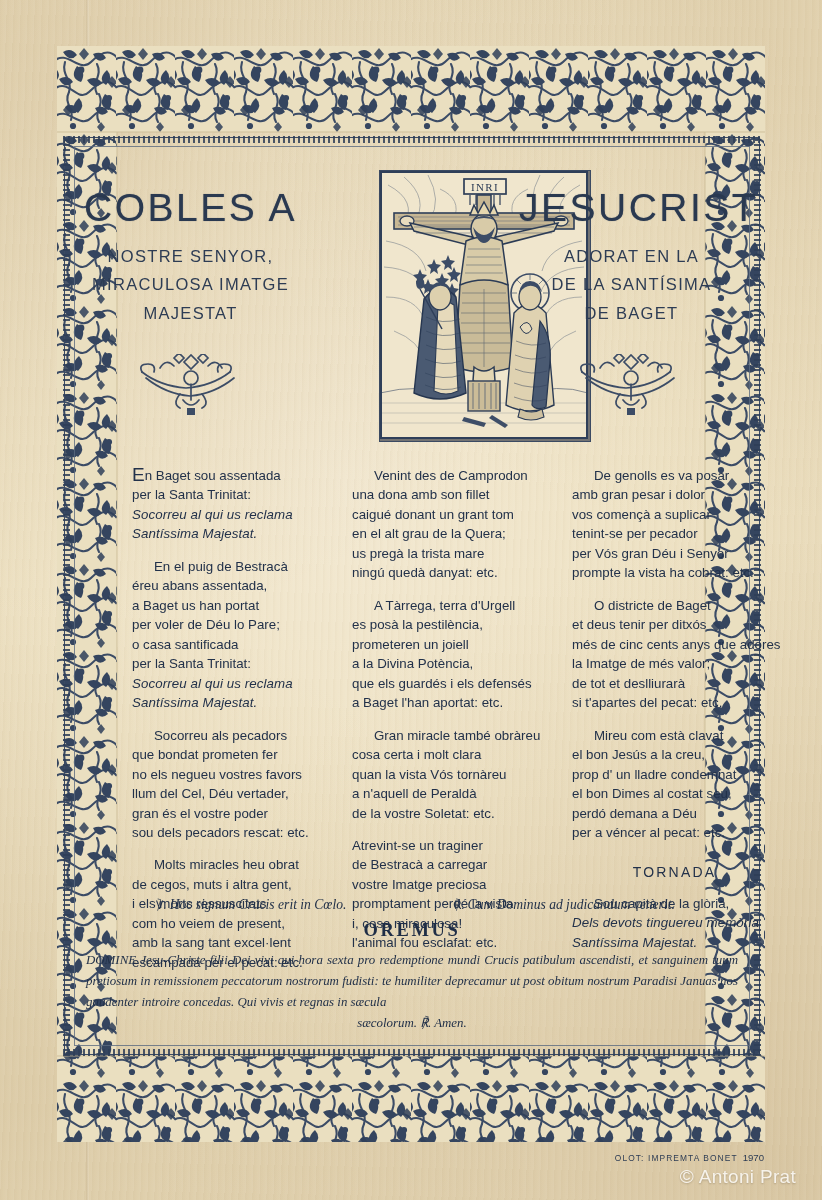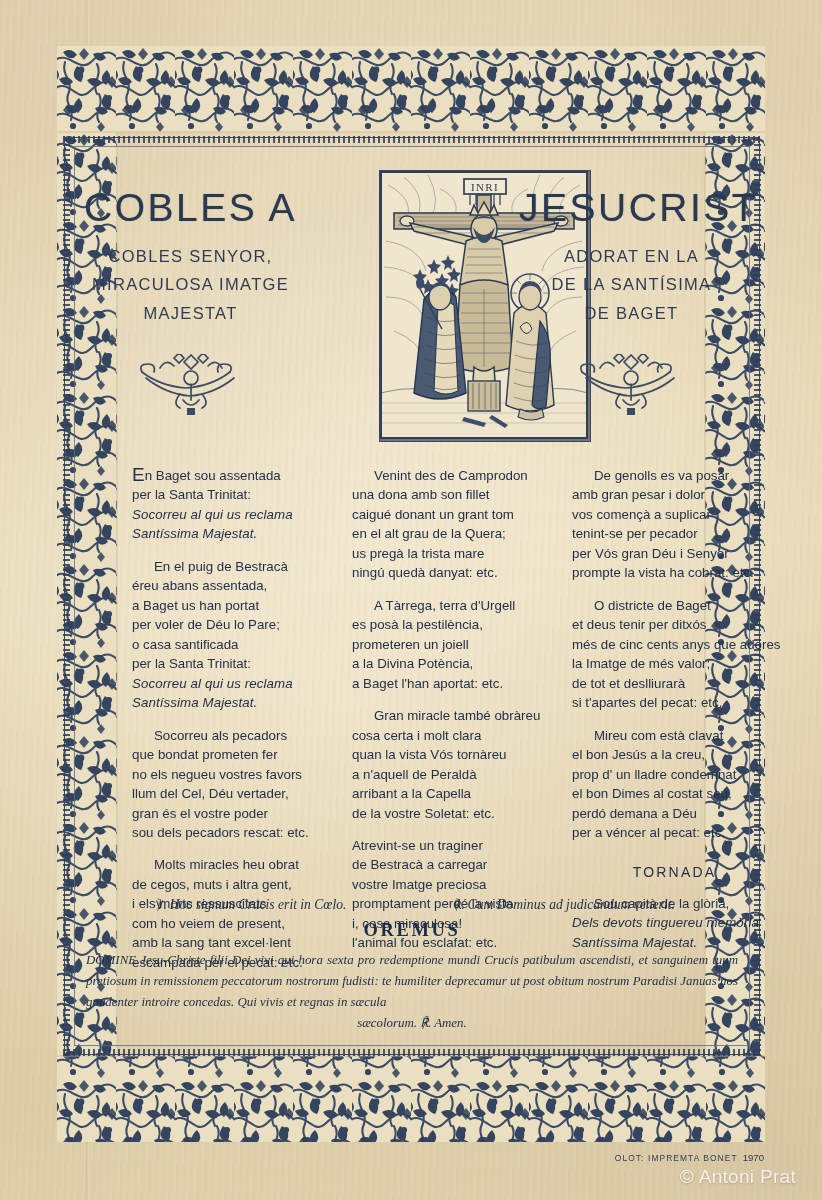--- a/index.html
+++ b/index.html
@@ -206,21 +206,21 @@
 </svg>
 
 <div class="tick-frame"></div>
 <div class="thin-rule"></div>
 
 <div class="header">
 
   <div class="hd-col hd-left">
     <div class="hd-big">COBLES A</div>
     <div class="hd-sub">
-      <div>COBLES SENYOR,</div>
+      <div>NOSTRE SENYOR,</div>
       <div>MIRACULOSA IMATGE</div>
       <div>MAJESTAT</div>
     </div>
   </div>
 
   <div class="cut">
     <svg width="208" height="268" viewBox="0 0 208 268">
       <rect width="208" height="268" fill="#f0e6cd"></rect>
 
       <g stroke="#4a5a72" stroke-width=".75" opacity=".55" fill="none">
@@ -455,28 +455,28 @@
         <p>caigué donant un grant tom</p>
         <p>en el alt grau de la Quera;</p>
         <p>us pregà la trista mare</p>
         <p>ningú quedà danyat: etc.</p>
       </div>
       <div class="stanza">
         <p class="ind">A Tàrrega, terra d'Urgell</p>
         <p>es posà la pestilència,</p>
         <p>prometeren un joiell</p>
         <p>a la Divina Potència,</p>
+        <p>que els guardés i els defensés</p>
         <p>a Baget l'han aportat: etc.</p>
       </div>
       <div class="stanza">
         <p class="ind">Gran miracle també obràreu</p>
         <p>cosa certa i molt clara</p>
         <p>quan la vista Vós tornàreu</p>
         <p>a n'aquell de Peraldà</p>
-        <p>arribant a la Capella</p>
         <p>de la vostre Soletat: etc.</p>
       </div>
       <div class="stanza">
         <p>Atrevint-se un traginer</p>
         <p>de Bestracà a carregar</p>
         <p>vostre Imatge preciosa</p>
         <p>promptament perdé la vista</p>
         <p>i, cosa miraculosa!</p>
         <p>l'animal fou esclafat: etc.</p>
       </div>

